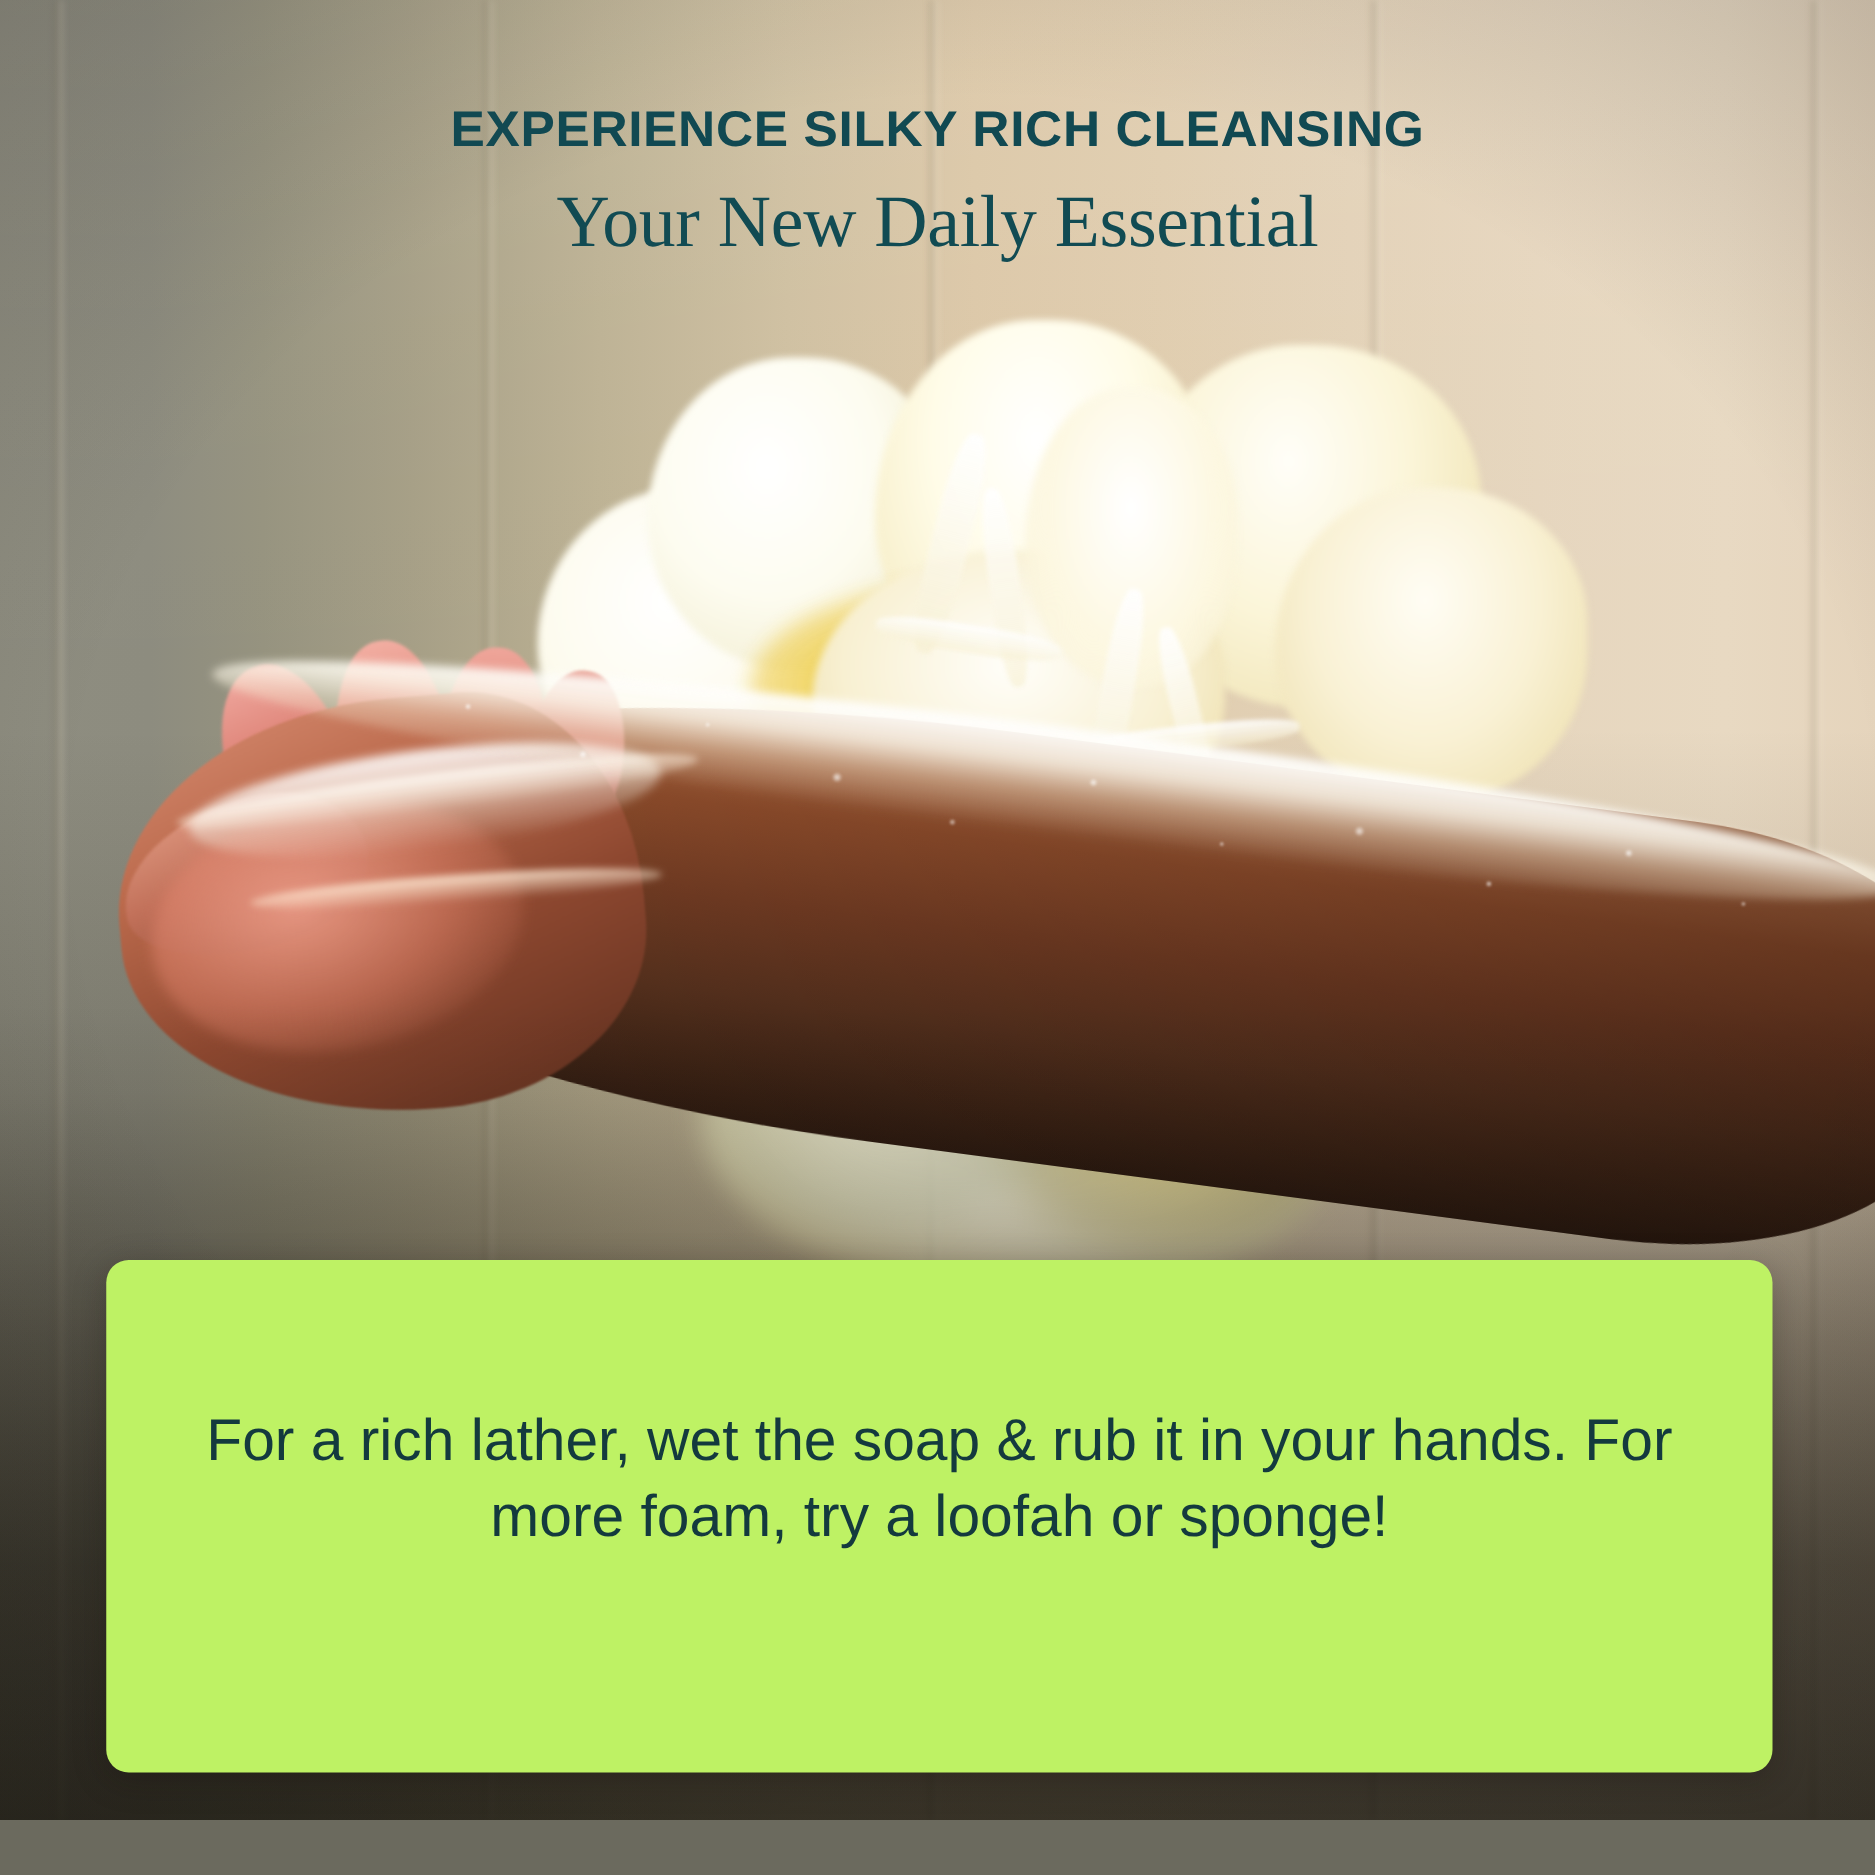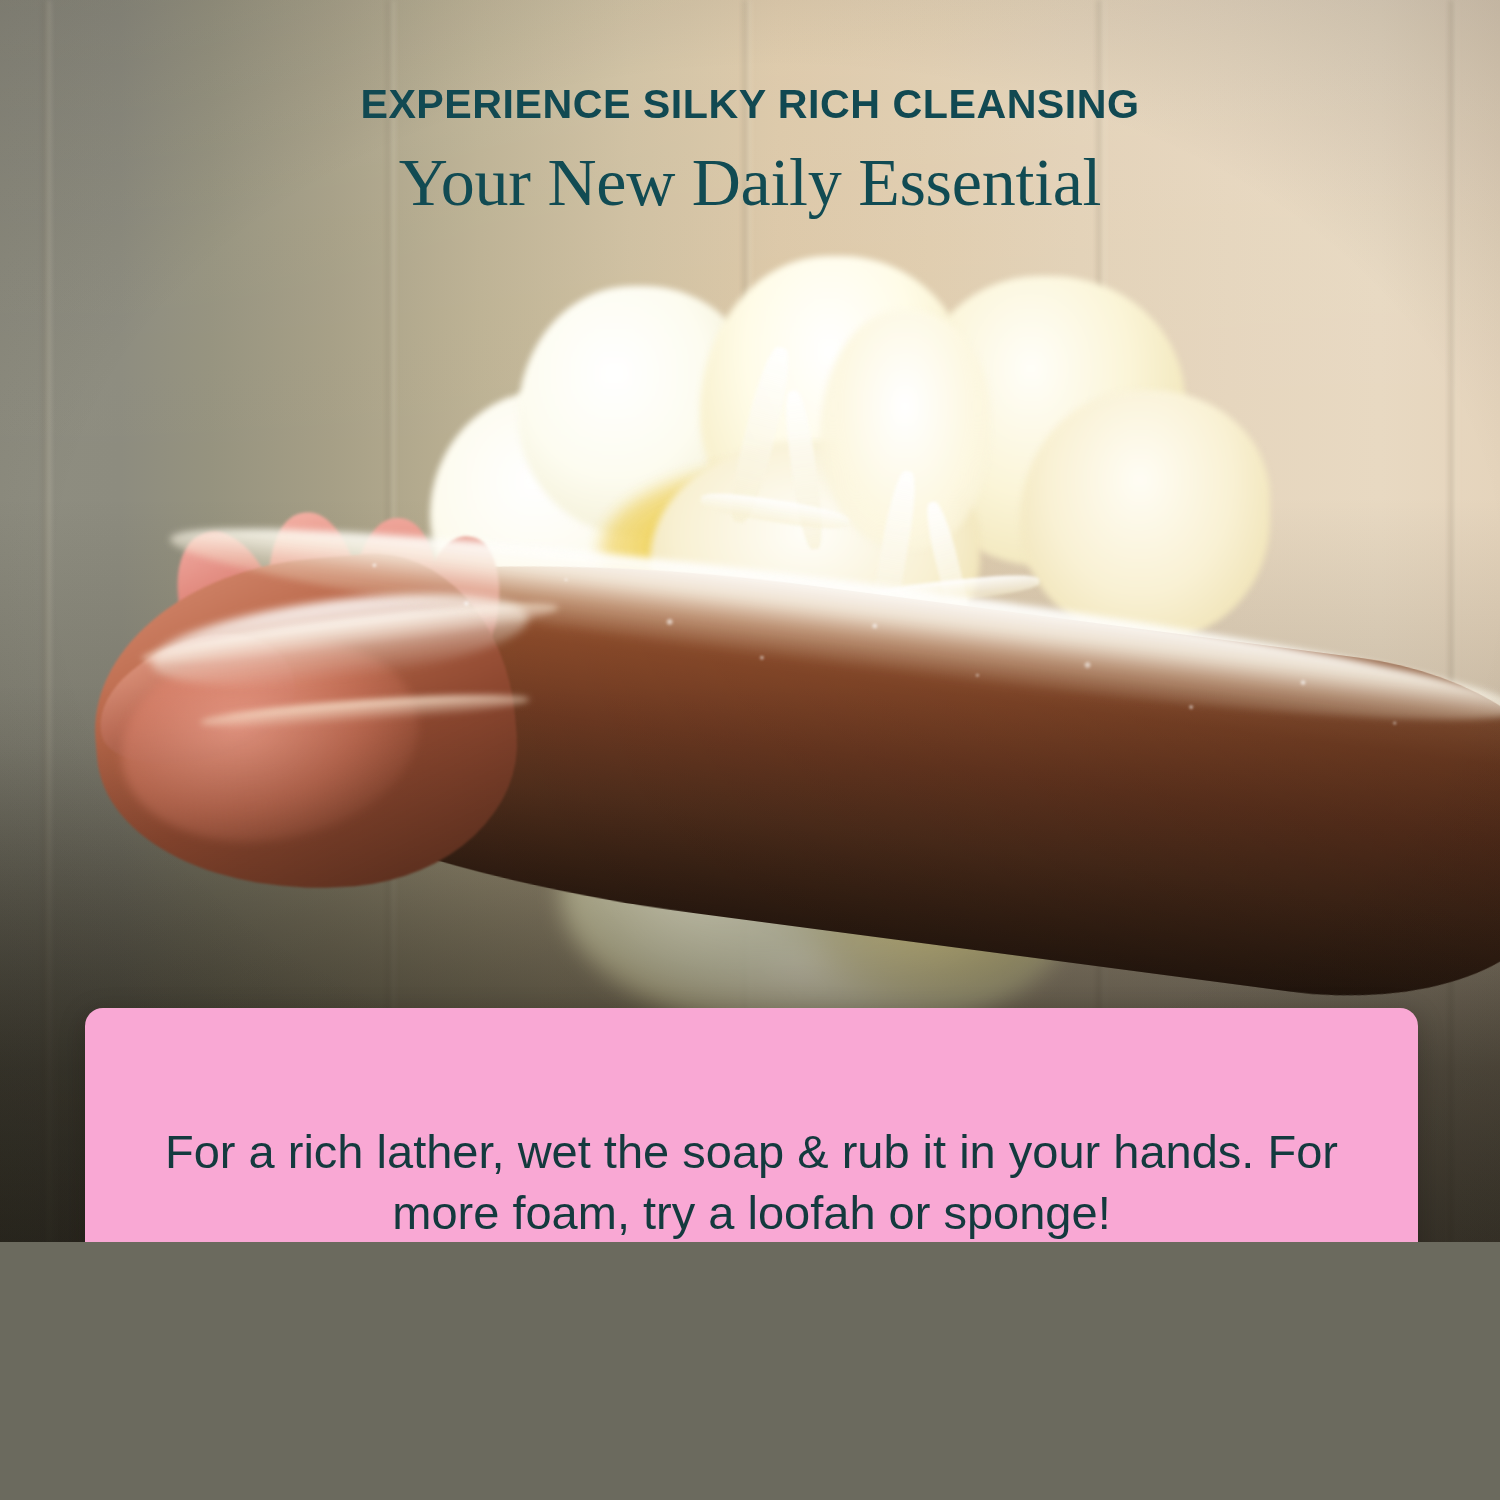--- a/index.html
+++ b/index.html
@@ -1,20 +1,20 @@
 <!DOCTYPE html>
 <html><head>
 <meta charset="utf-8">
 <style>
   * { margin:0; padding:0; box-sizing:border-box; }
   html,body { width:1500px; height:1500px; overflow:hidden; background:#6b6a5e; }
 
   .canvas{
     position:relative;
-    width:1500px; height:1242px;
+    width:1500px; height:1456px;
     overflow:hidden;
     font-family:"Liberation Sans", sans-serif;
   }
 
   
   .wall{
     position:absolute; inset:0;
     background:
       linear-gradient(90deg,
         #8e8d80 0%, #8d8c7f 8%, #96937f 14%,
@@ -233,32 +233,32 @@
     font-size:40px;
     letter-spacing:0.012em;
     line-height:1;
     color:#114952;
     transform:scaleX(1.03);
   }
   .headline{
     margin-top:22px;
     font-family:"Liberation Serif", serif;
     font-weight:400;
-    font-size:68px;
+    font-size:59px;
     line-height:1.06;
     color:#114b53;
     letter-spacing:-0.004em;
   }
 
   
   .panel{
     position:absolute;
     left:85px; top:1008px;
     width:1333px; height:410px;
-    background:#f9a8d4;
+    background:#bef264;
     border-radius:18px;
     box-shadow:0 6px 26px rgba(20,16,10,0.28);
     z-index:6;
     display:flex; flex-direction:column;
     align-items:center; justify-content:center;
     padding:26px 46px;
   }
   .panel p{
     color:#143a3e;
     font-family:"Liberation Sans", sans-serif;

